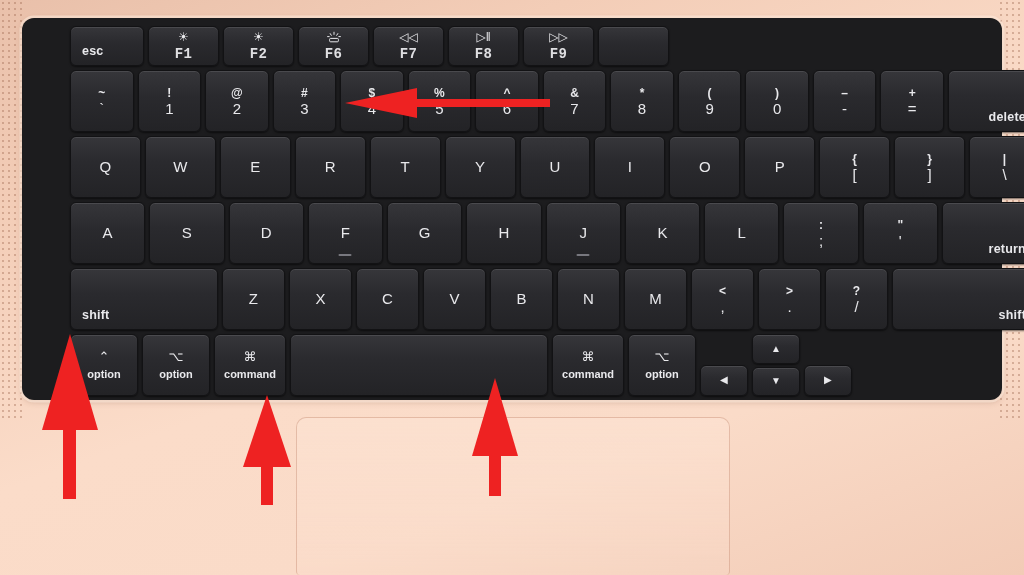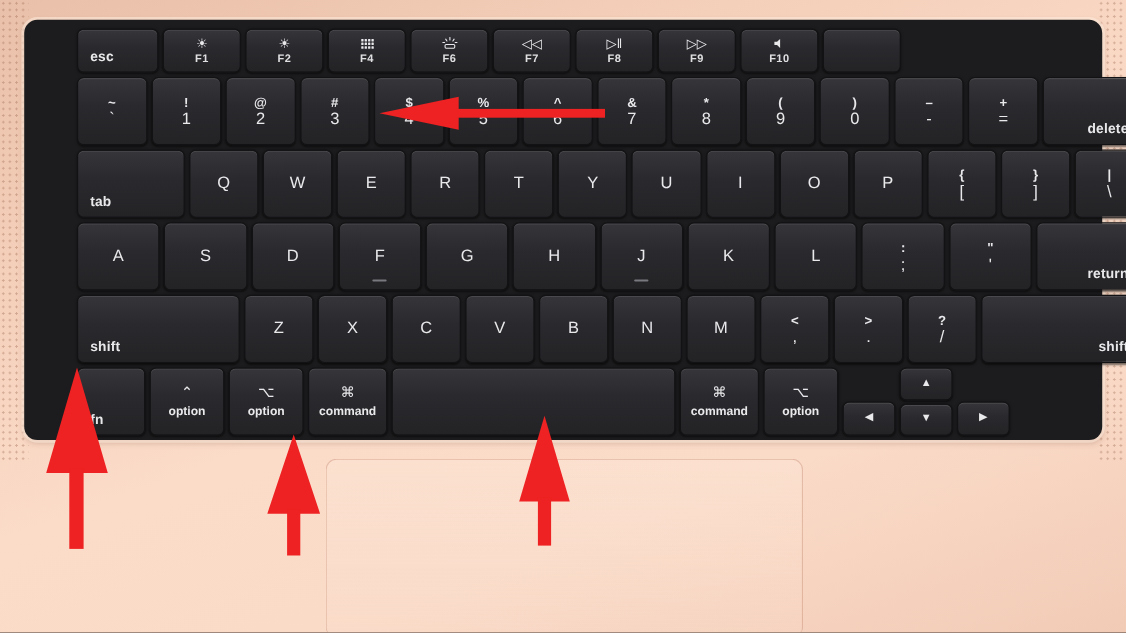--- a/index.html
+++ b/index.html
@@ -55,21 +55,21 @@
     user-select: none;
   }
   .key .glyph   { font-size: 15px; font-weight: 500; line-height: 1.05; letter-spacing: .2px; }
   .key .topsym  { font-size: 12px; font-weight: 600; line-height: 1; margin-bottom: 2px; }
   .key .botsym  { font-size: 15px; font-weight: 500; line-height: 1; }
 
   
   .fn-row { flex: 0 0 40px; }
   .fn-row .key { justify-content: center; gap: 2px; }
   .fn-row .key .fnicon { font-size: 12px; line-height: 1; height: 13px; display:flex; align-items:center; }
-  .fn-row .key .fnlabel { font-size: 10px; font-weight: 700; letter-spacing: .4px; opacity: .95; }
+  .fn-row .key .fnlabel { font-size: 14px; font-weight: 700; letter-spacing: .4px; opacity: .95; font-family: Liberation Mono, monospace; }
 
   
   .key.corner-bl { align-items: flex-start; justify-content: flex-end; padding: 0 0 7px 11px; }
   .key.corner-br { align-items: flex-end;   justify-content: flex-end; padding: 0 13px 7px 0; }
   .key.corner-bl .glyph, .key.corner-br .glyph { font-size: 12.5px; font-weight: 600; }
 
   
   .key.mod { justify-content: center; gap: 5px; }
   .key.mod .modsym { font-size: 13px; line-height: 1; height: 13px; display:flex; align-items:center; }
   .key.mod .modlabel { font-size: 11px; font-weight: 600; }
@@ -144,39 +144,20 @@
           <span class="fnicon">☀</span>
           <span class="fnlabel">F1</span>
         </div>
         <div class="key w-fnkey">
           <span class="fnicon">☀</span>
           <span class="fnlabel">F2</span>
         </div>
         <div class="key w-fnkey">
           <span class="fnicon">
             <svg width="16" height="13" viewBox="0 0 16 13" fill="none" stroke="#e9e9ec" stroke-width="1">
-              <rect x="2.4" y="2.4" width="2.1" height="2.3" rx="0.5" fill="#e9e9ec" stroke="none"></rect>
-              <rect x="5.5" y="2.4" width="2.1" height="2.3" rx="0.5" fill="#e9e9ec" stroke="none"></rect>
-              <rect x="8.6" y="2.4" width="2.1" height="2.3" rx="0.5" fill="#e9e9ec" stroke="none"></rect>
-              <rect x="11.700000000000001" y="2.4" width="2.1" height="2.3" rx="0.5" fill="#e9e9ec" stroke="none"></rect>
-              <rect x="2.4" y="5.699999999999999" width="2.1" height="2.3" rx="0.5" fill="#e9e9ec" stroke="none"></rect>
-              <rect x="5.5" y="5.699999999999999" width="2.1" height="2.3" rx="0.5" fill="#e9e9ec" stroke="none"></rect>
-              <rect x="8.6" y="5.699999999999999" width="2.1" height="2.3" rx="0.5" fill="#e9e9ec" stroke="none"></rect>
-              <rect x="11.700000000000001" y="5.699999999999999" width="2.1" height="2.3" rx="0.5" fill="#e9e9ec" stroke="none"></rect>
-              <rect x="2.4" y="9" width="2.1" height="2.3" rx="0.5" fill="#e9e9ec" stroke="none"></rect>
-              <rect x="5.5" y="9" width="2.1" height="2.3" rx="0.5" fill="#e9e9ec" stroke="none"></rect>
-              <rect x="8.6" y="9" width="2.1" height="2.3" rx="0.5" fill="#e9e9ec" stroke="none"></rect>
-              <rect x="11.700000000000001" y="9" width="2.1" height="2.3" rx="0.5" fill="#e9e9ec" stroke="none"></rect>
-            </svg>
-          </span>
-          <span class="fnlabel">F4</span>
-        </div>
-        <div class="key w-fnkey">
-          <span class="fnicon">
-            <svg width="16" height="13" viewBox="0 0 16 13" fill="none" stroke="#e9e9ec" stroke-width="1">
               <rect x="3.6" y="7.4" width="8.8" height="3.4" rx="1"></rect>
               <line x1="8" y1="1.2" x2="8" y2="3.4" stroke-linecap="round"></line>
               <line x1="4.2" y1="2.6" x2="5.3" y2="4.3" stroke-linecap="round"></line>
               <line x1="11.8" y1="2.6" x2="10.7" y2="4.3" stroke-linecap="round"></line>
               <line x1="1.6" y1="5.6" x2="3.2" y2="5.6" stroke-linecap="round"></line>
               <line x1="14.4" y1="5.6" x2="12.8" y2="5.6" stroke-linecap="round"></line>
             </svg>
           </span>
           <span class="fnlabel">F6</span>
         </div>
@@ -186,28 +167,20 @@
         </div>
         <div class="key w-fnkey">
           <span class="fnicon">▷‖</span>
           <span class="fnlabel">F8</span>
         </div>
         <div class="key w-fnkey">
           <span class="fnicon">▷▷</span>
           <span class="fnlabel">F9</span>
         </div>
         <div class="key w-fnkey">
-          <span class="fnicon">
-            <svg width="16" height="13" viewBox="0 0 16 13" fill="none" stroke="#e9e9ec" stroke-width="1">
-              <polygon points="3,5 5.4,5 8.2,2.4 8.2,10.6 5.4,8 3,8" fill="#e9e9ec" stroke="none"></polygon>
-            </svg>
-          </span>
-          <span class="fnlabel">F10</span>
-        </div>
-        <div class="key w-fnkey">
           <span class="fnicon"></span>
         </div>
       </div>
 
     <div class="krow" id="row-num">
         <div class="key">
           <span class="topsym">~</span>
           <span class="botsym">`</span>
         </div>
         <div class="key">
@@ -257,23 +230,20 @@
         <div class="key">
           <span class="topsym">+</span>
           <span class="botsym">=</span>
         </div>
         <div class="key w-delete corner-br">
           <span class="glyph">delete</span>
         </div>
       </div>
 
     <div class="krow" id="row-top">
-        <div class="key w-tab corner-bl">
-          <span class="glyph">tab</span>
-        </div>
         <div class="key">
           <span class="glyph">Q</span>
         </div>
         <div class="key">
           <span class="glyph">W</span>
         </div>
         <div class="key">
           <span class="glyph">E</span>
         </div>
         <div class="key">
@@ -390,23 +360,20 @@
         <div class="key">
           <span class="topsym">?</span>
           <span class="botsym">/</span>
         </div>
         <div class="key w-rshift corner-br">
           <span class="glyph">shift</span>
         </div>
       </div>
 
     <div class="krow" id="row-mod">
-        <div class="key w-fn corner-bl">
-          <span class="glyph">fn</span>
-        </div>
         <div class="key mod w-ctrl">
           <span class="modsym">⌃</span>
           <span class="modlabel">option</span>
         </div>
         <div class="key mod w-opt">
           <span class="modsym">⌥</span>
           <span class="modlabel">option</span>
         </div>
         <div class="key mod w-cmd">
           <span class="modsym">⌘</span>

